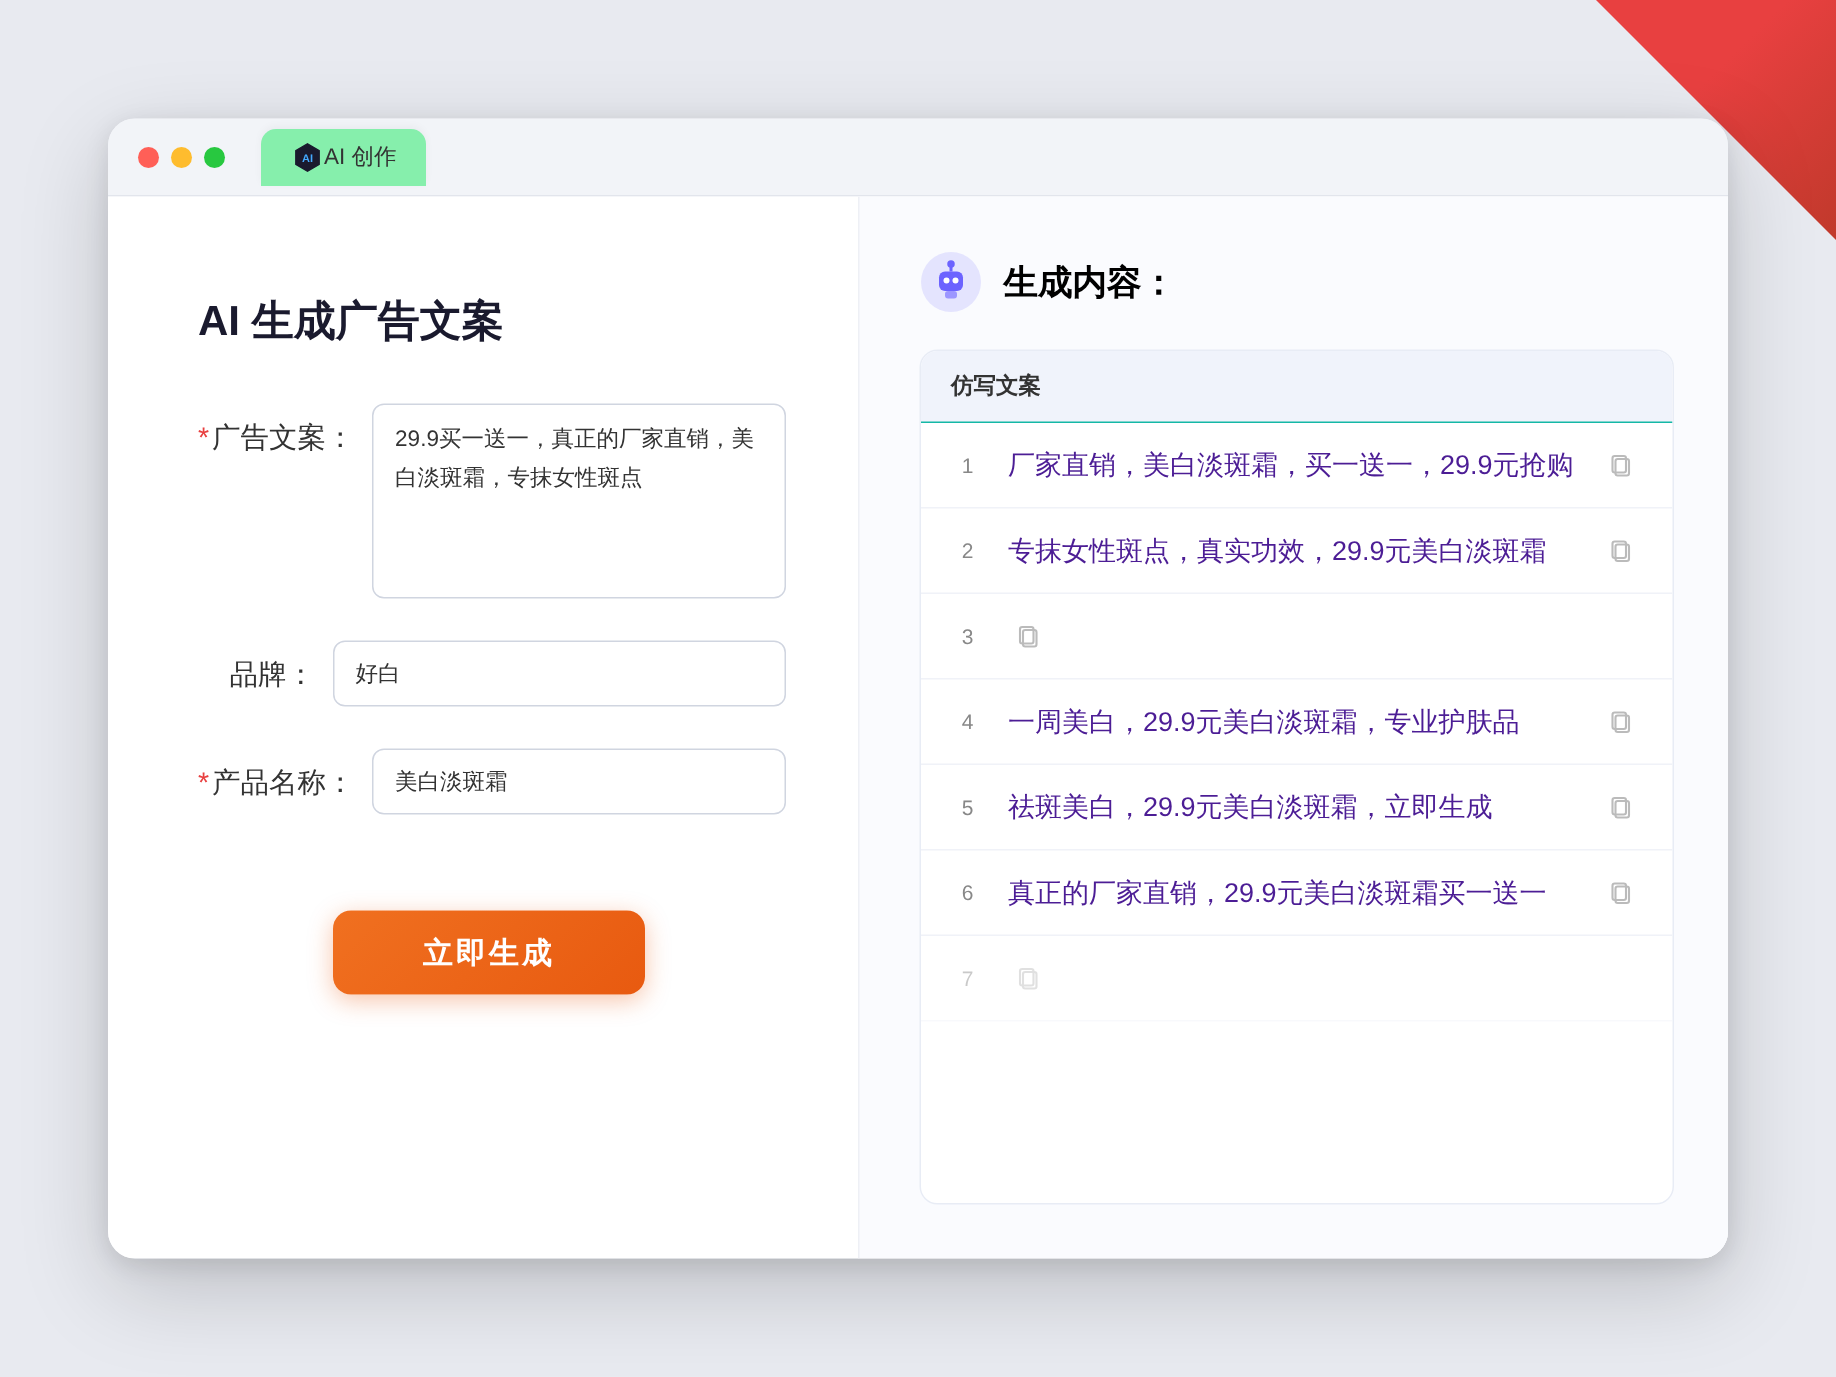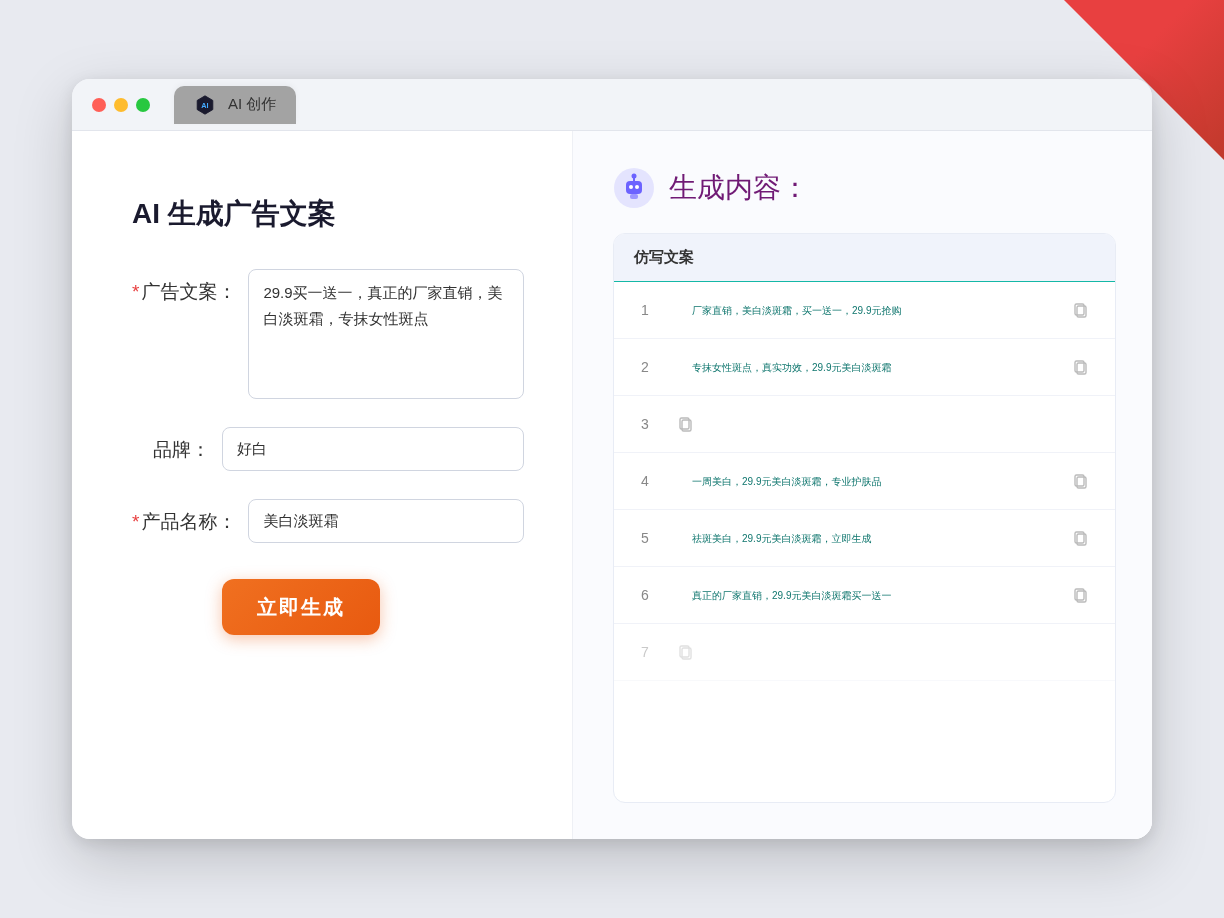--- a/index.html
+++ b/index.html
@@ -62,22 +62,22 @@
       height: 14px;
       border-radius: 50%;
     }
     .traffic-light.red { background: #ff5f57; }
     .traffic-light.yellow { background: #febc2e; }
     .traffic-light.green { background: #28c840; }
 
     .tab {
       display: flex;
       align-items: center;
-      gap: 12px;
-      background: #a3a3a3;
+      gap: 0;
+      background: #86efac;
       border-radius: 10px 10px 0 0;
       padding: 8px 20px;
       margin-left: 24px;
       font-size: 15px;
       font-weight: 500;
       color: #333;
       box-shadow: 0 -2px 6px rgba(0,0,0,0.04);
     }
 
     .tab-icon {
@@ -146,23 +146,23 @@
     .textarea-input {
       height: 130px;
       line-height: 1.7;
     }
 
     .single-input {
       height: 44px;
     }
 
     .generate-btn {
-      margin-top: 8px;
+      margin-top: 36px;
       margin-left: 90px;
-      width: 158px;
+      width: 208px;
       height: 56px;
       background: linear-gradient(135deg, #f07020, #e85a10);
       border: none;
       border-radius: 12px;
       color: #ffffff;
       font-size: 20px;
       font-weight: 600;
       cursor: pointer;
       letter-spacing: 2px;
       font-family: Liberation Serif, serif;
@@ -187,23 +187,23 @@
       margin-bottom: 24px;
     }
 
     .bot-avatar {
       width: 42px;
       height: 42px;
       flex-shrink: 0;
     }
 
     .right-title {
-      font-size: 28px;
-      font-weight: 400;
-      color: #701a75;
+      font-size: 23px;
+      font-weight: 700;
+      color: #000000;
     }
 
     .results-container {
       flex: 1;
       background: #ffffff;
       border-radius: 12px;
       border: 1px solid #e8ecf5;
       overflow: hidden;
       display: flex;
       flex-direction: column;
@@ -238,24 +238,23 @@
     .result-num {
       font-size: 14px;
       color: #888;
       min-width: 22px;
       text-align: center;
       font-weight: 500;
     }
 
     .result-text {
       flex: 1;
-      font-size: 10px;
-      color: #0f766e;
+      font-size: 18px;
+      color: #4c1d95;
       line-height: 1.5;
-      margin-left: 20px;
     }
 
     .copy-icon {
       width: 28px;
       height: 28px;
       display: flex;
       align-items: center;
       justify-content: center;
       cursor: pointer;
       color: #bbb;

